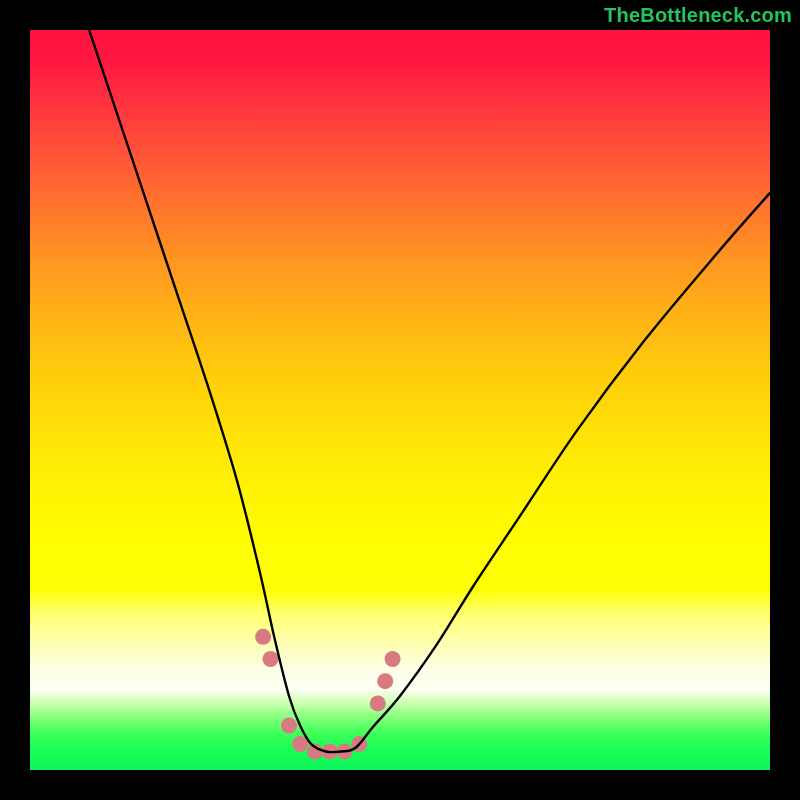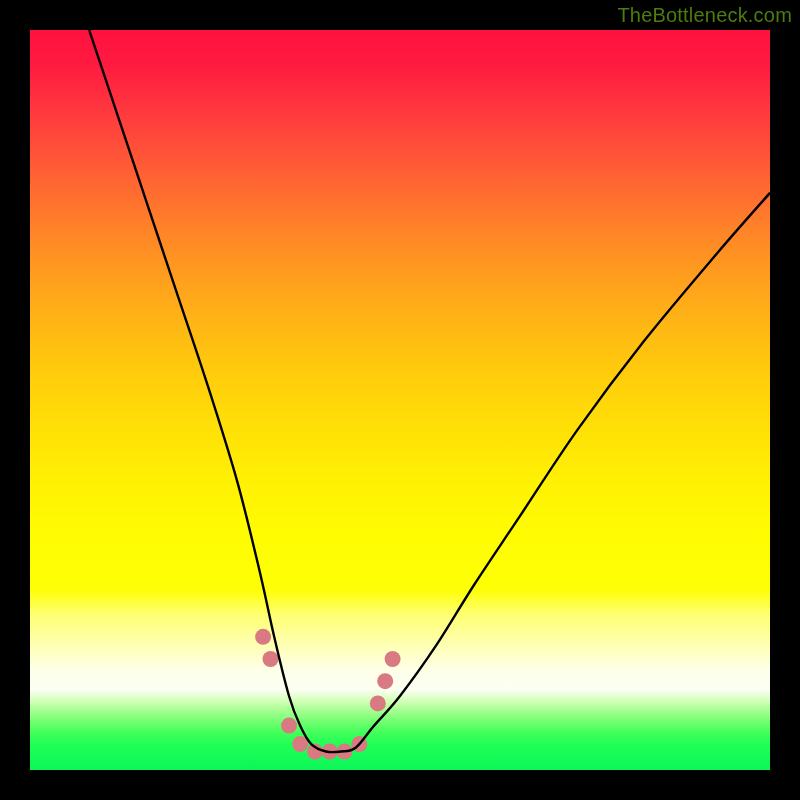--- a/index.html
+++ b/index.html
@@ -92,23 +92,23 @@
     position: absolute;
     left: 0;
     top: 0;
     width: 740px;
     height: 740px;
   }
   .watermark {
     position: absolute;
     top: 4px;
     right: 8px;
-    color: #4d7c0f;
+    color: #22c55e;
     font-size: 20px;
-    font-weight: 400;
+    font-weight: 700;
     letter-spacing: 0.2px;
   }
 </style>
 </head>
 <body>
 
 <div class="frame">
 
   <div class="watermark">TheBottleneck.com</div>
 

